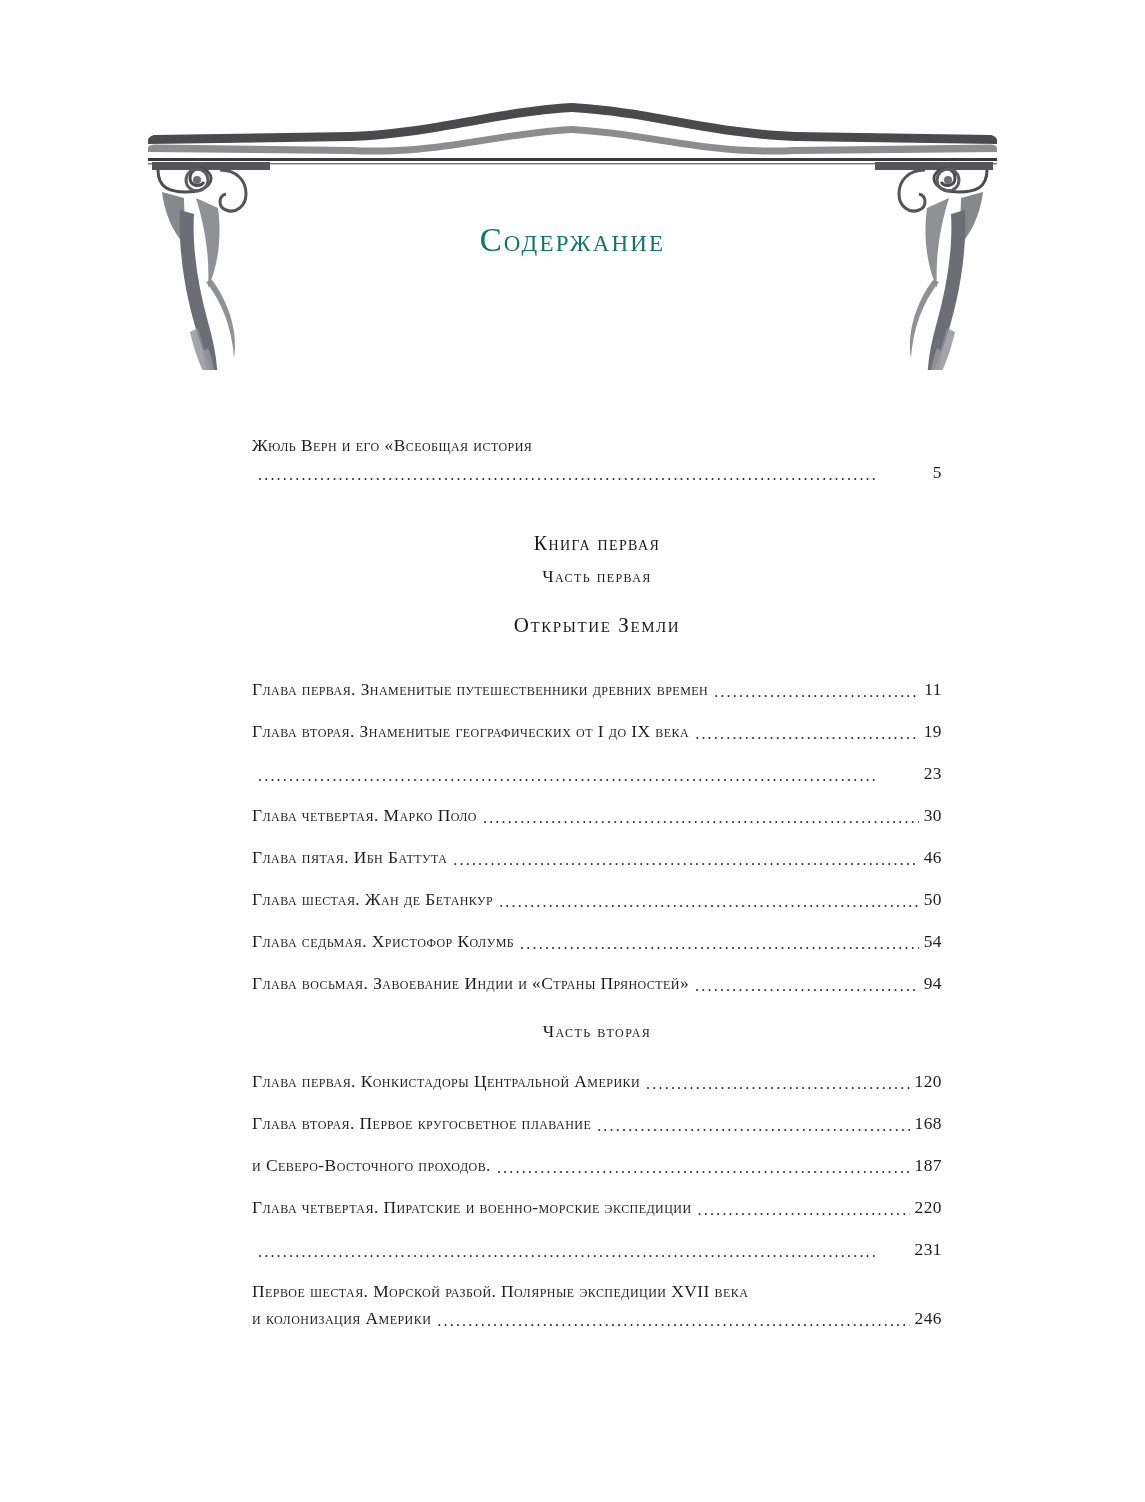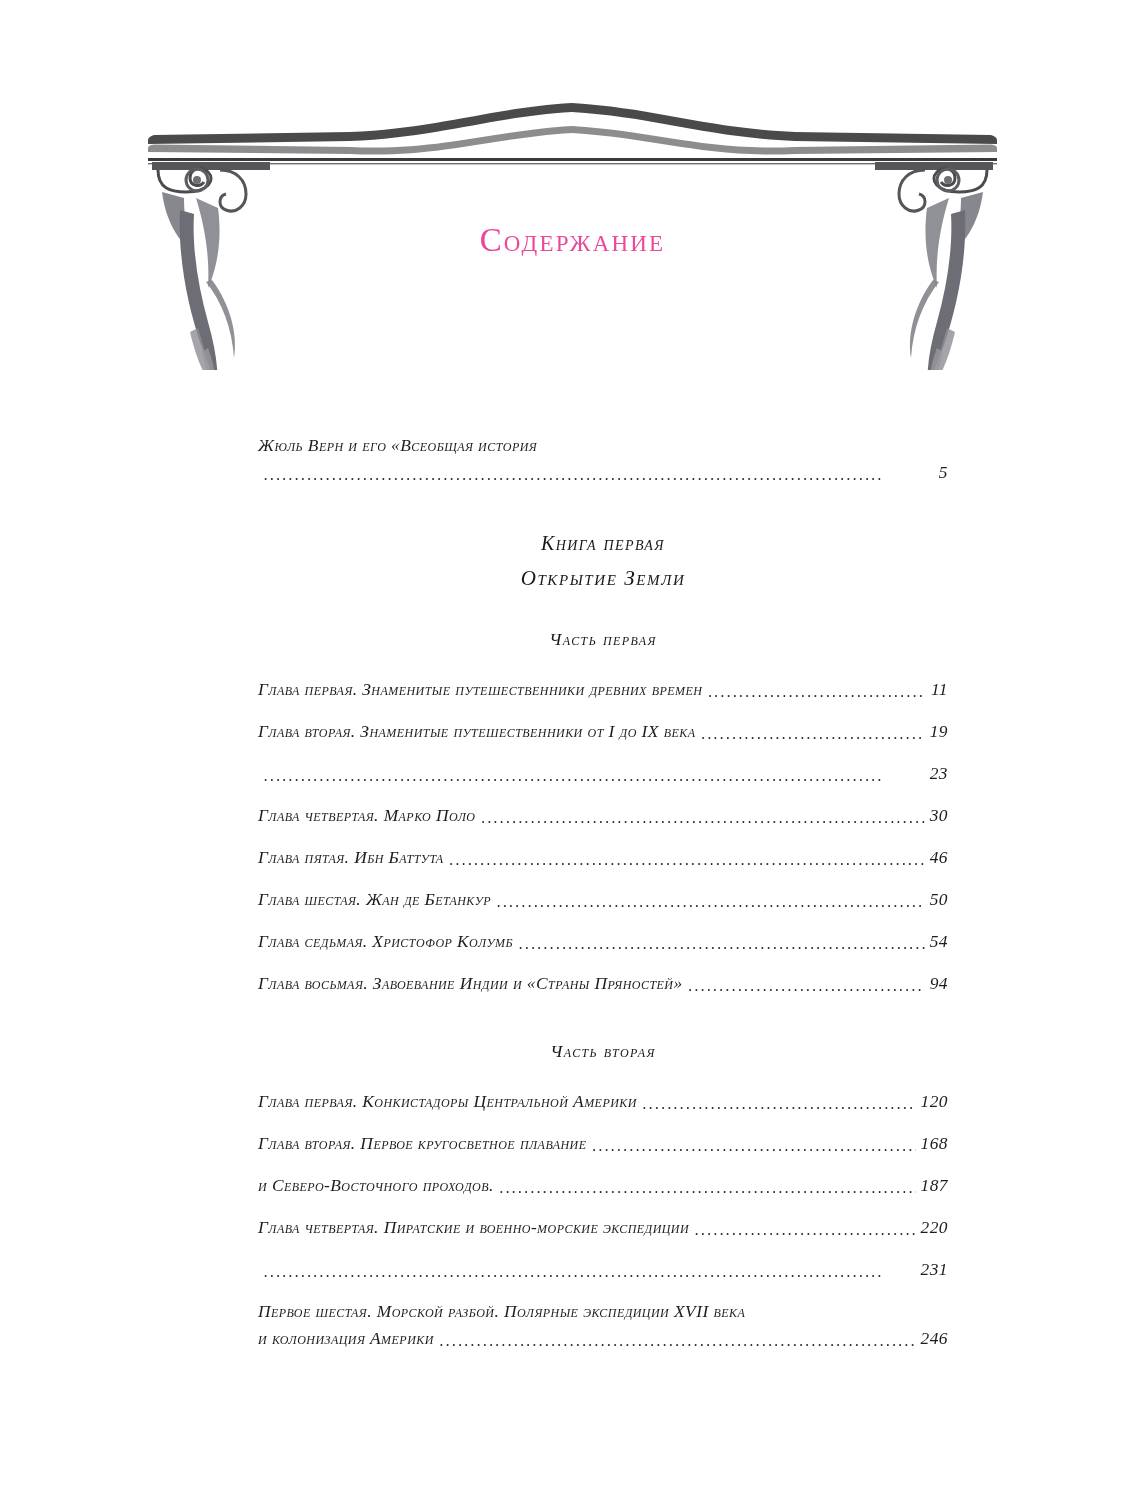--- a/index.html
+++ b/index.html
@@ -36,31 +36,30 @@
   .doc-title {
     position: absolute;
     left: 0;
     right: 0;
     top: 222px;
     text-align: center;
     font-size: 33px;
     letter-spacing: 2.2px;
     font-variant: small-caps;
     text-transform: none;
-    color: #ec4899;
+    color: #0f766e;
     font-family: "Liberation Serif", serif;
   }
 
   
   .toc {
     position: absolute;
-    left: 258px;
+    left: 252px;
     top: 432px;
     width: 690px;
-    font-style: italic;
   }
 
   .entry {
     font-size: 17.4px;
     line-height: 1.55;
     color: #1d1d20;
     font-variant: small-caps;
     letter-spacing: 0.45px;
     margin-bottom: 15px;
     display: block;
@@ -114,21 +113,21 @@
     letter-spacing: 1.6px;
     margin-bottom: 38px;
   }
   .part-head {
     font-size: 17.5px;
     letter-spacing: 1.4px;
     margin-bottom: 26px;
     margin-top: 0;
   }
   .part-head.second {
-    margin-top: 44px;
+    margin-top: 24px;
   }
 
   .group { display: block; }
 </style>
 </head>
 <body>
 
 <div class="page">
 
   <div class="ornament">
@@ -178,35 +177,35 @@
 
     <div class="entry intro-entry">
       <span class="first-line">Жюль Верн и его «Всеобщая история</span>
       <span class="row">
         <span class="leader">....................................................................................................</span>
         <span class="page-num">5</span>
       </span>
     </div>
 
     <div class="section-head book-label">Книга первая</div>
+    <div class="section-head part-head">Часть первая</div>
+
     <div class="section-head book-title">Открытие Земли</div>
 
-    <div class="section-head part-head">Часть первая</div>
-
     <div class="group">
       <div class="entry">
         <span class="row">
           <span class="label">Глава первая. Знаменитые путешественники древних времен</span>
           <span class="leader">....................................................................................................</span>
           <span class="page-num">11</span>
         </span>
       </div>
       <div class="entry">
         <span class="row">
-          <span class="label">Глава вторая. Знаменитые путешественники от I до IX века</span>
+          <span class="label">Глава вторая. Знаменитые географических от I до IX века</span>
           <span class="leader">....................................................................................................</span>
           <span class="page-num">19</span>
         </span>
       </div>
       <div class="entry">
         <span class="row">
           <span class="leader">....................................................................................................</span>
           <span class="page-num">23</span>
         </span>
       </div>

